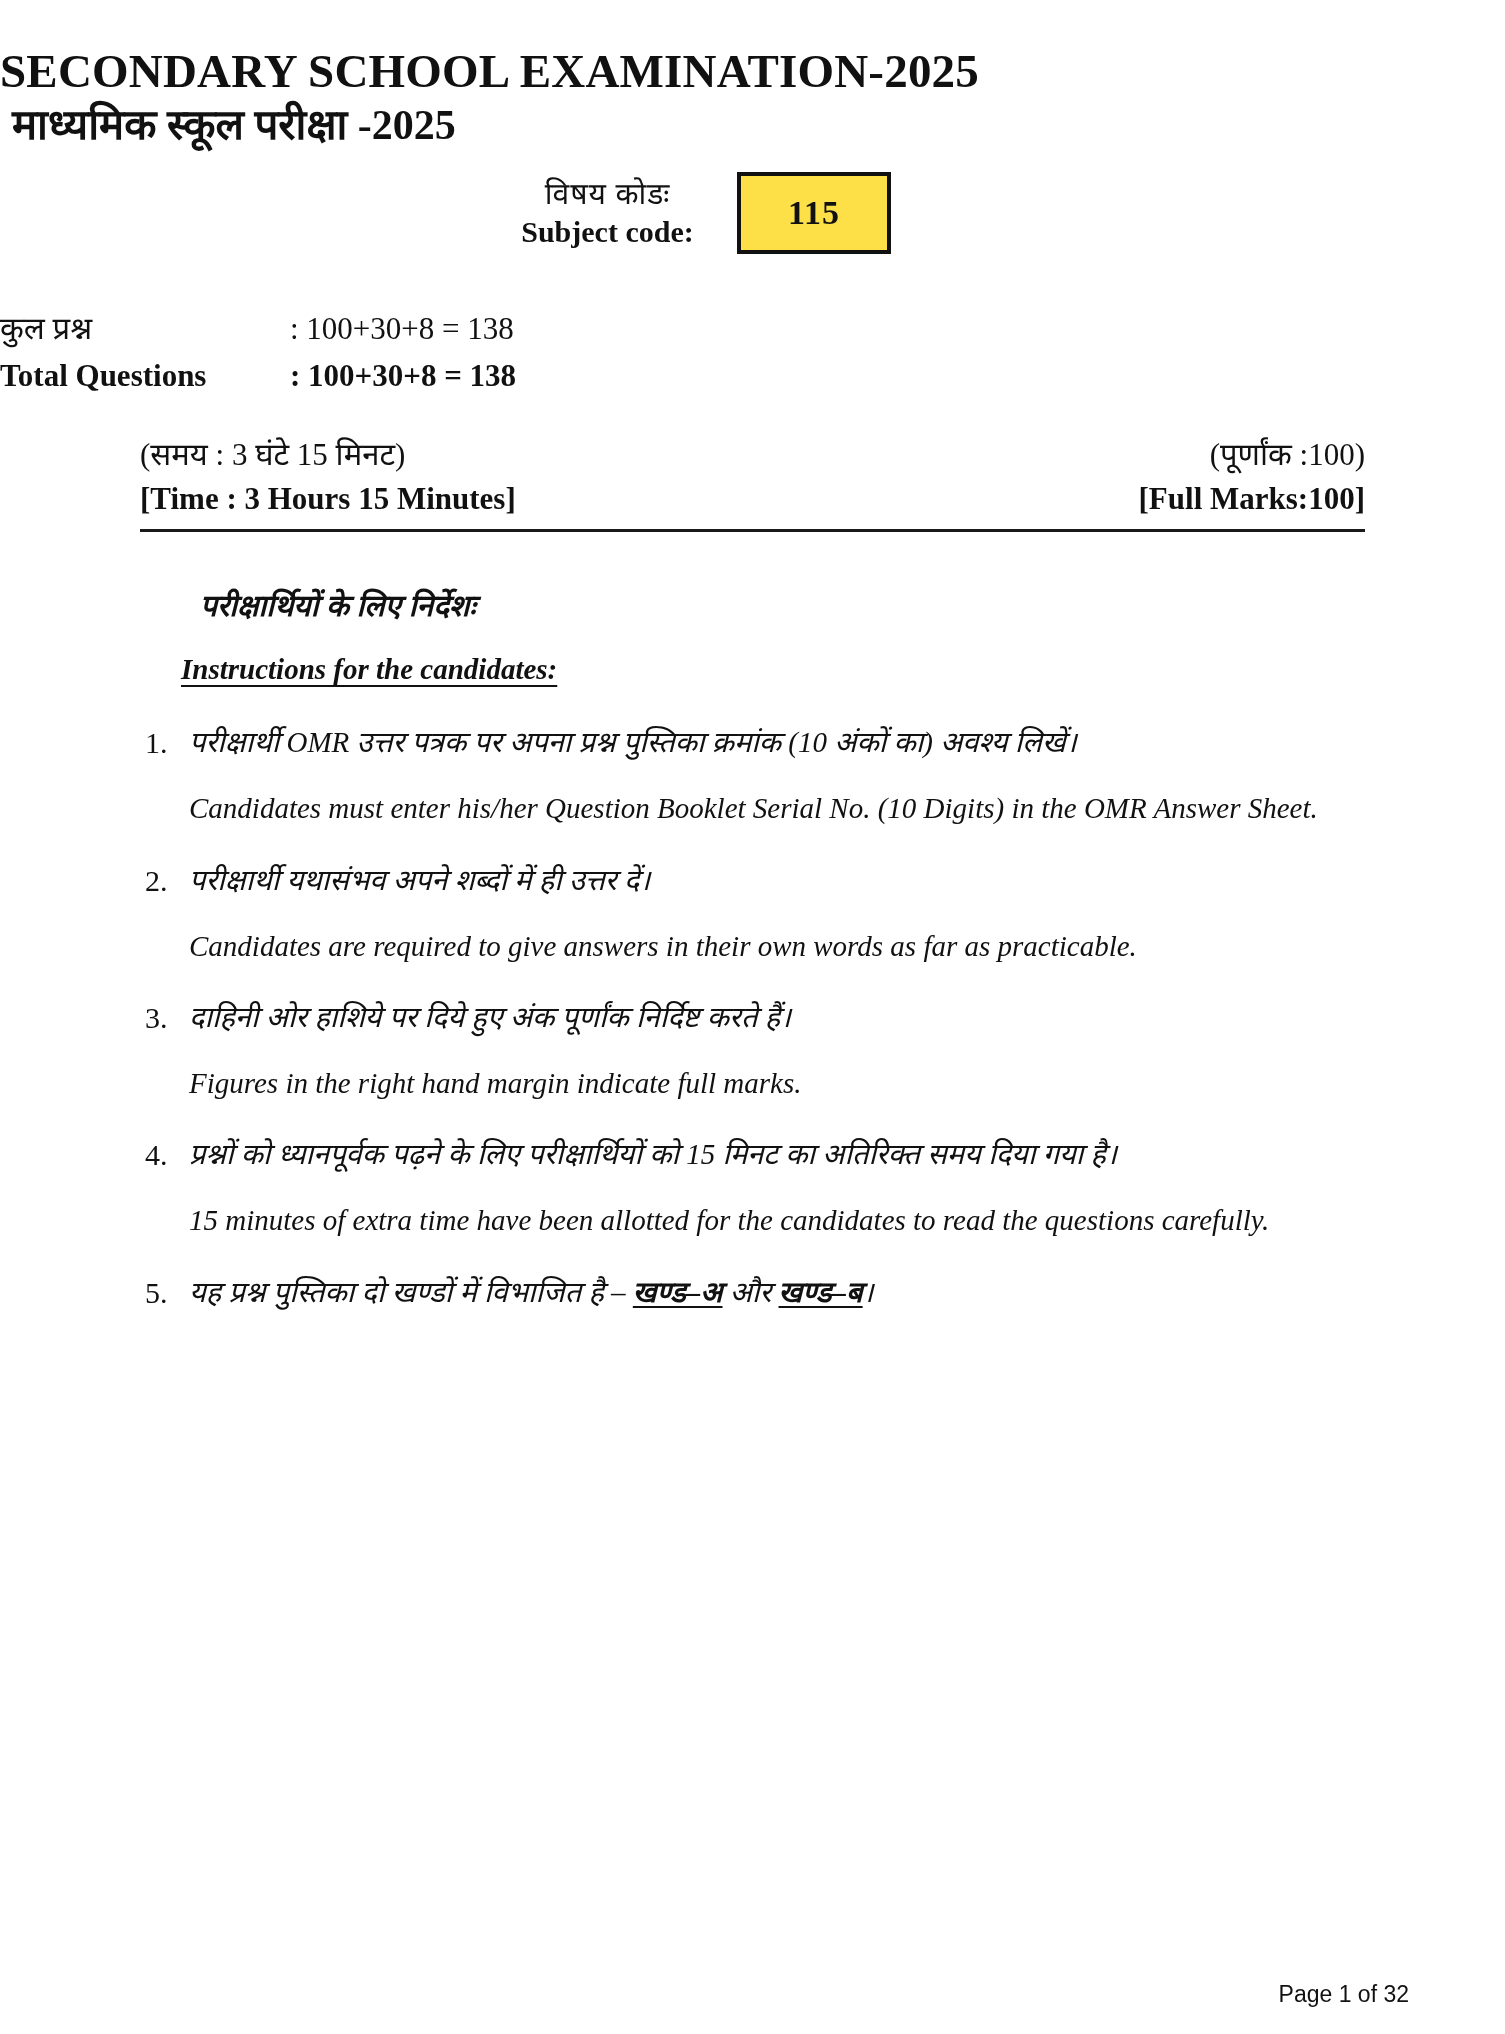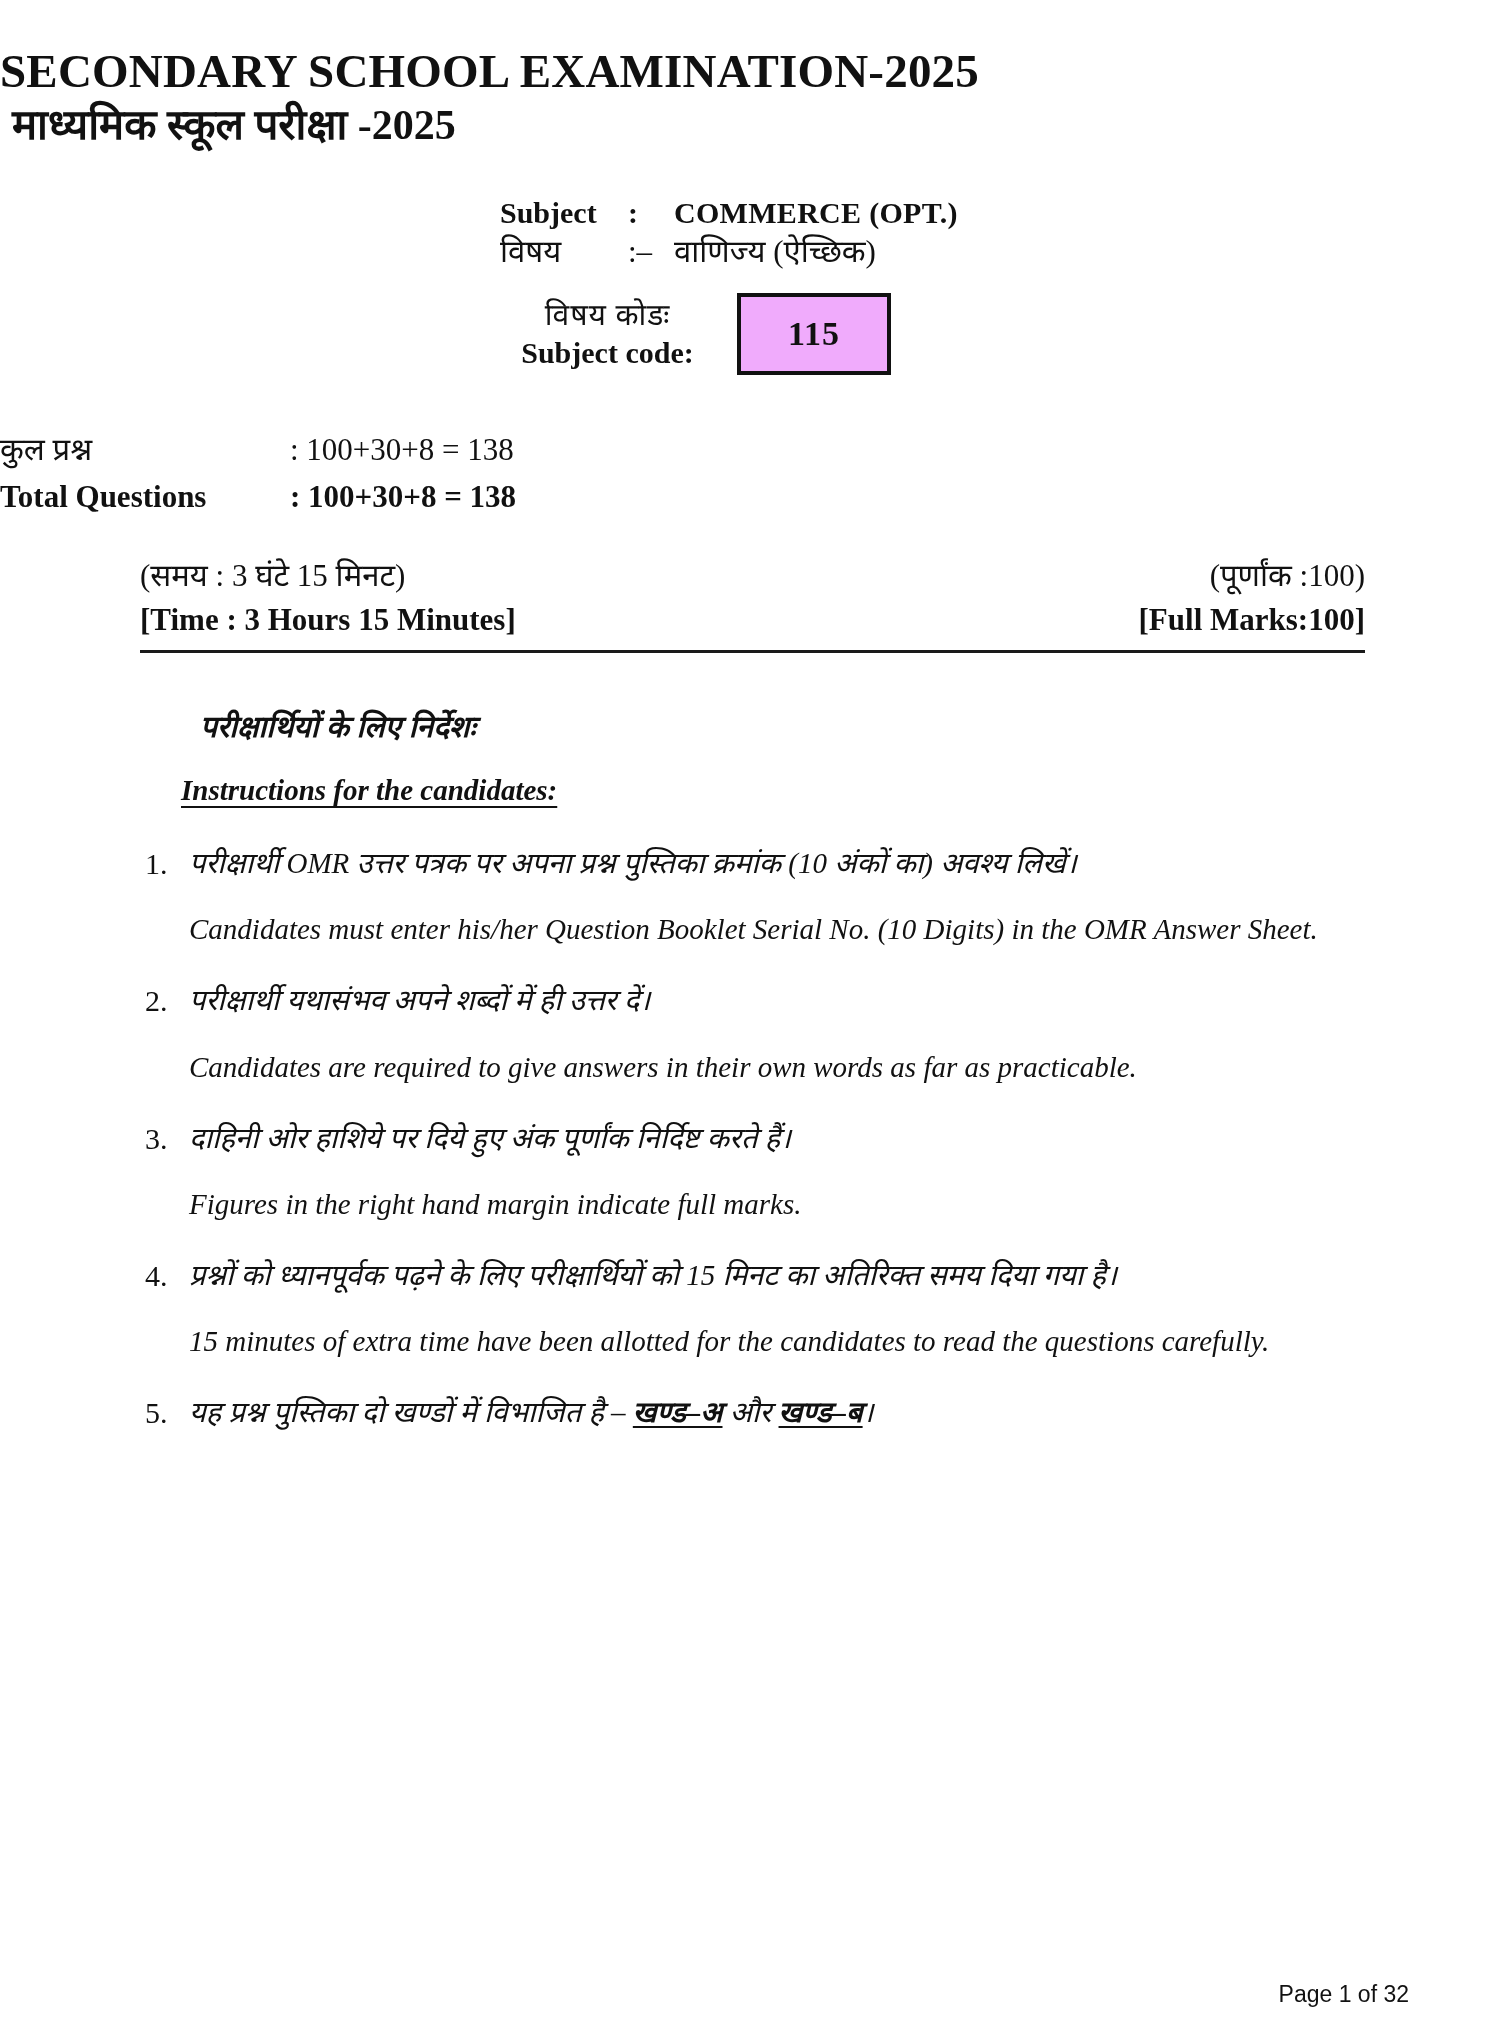--- a/index.html
+++ b/index.html
@@ -107,21 +107,21 @@
     line-height: 1.28;
   }
   .code-box {
     margin-left: 22px;
     width: 146px;
     height: 74px;
     border: 4px solid #111111;
     display: flex;
     align-items: center;
     justify-content: center;
-    background: #f0abfc;
+    background: #fde047;
   }
   .code-value {
     font-size: 34px;
     font-weight: bold;
     letter-spacing: 1px;
   }
 
   
   .totals {
     margin-top: 52px;
@@ -238,32 +238,20 @@
 </head>
 <body>
 
 <div class="page">
 
   <div class="header">
     <div class="exam-title-en">SECONDARY SCHOOL EXAMINATION-2025</div>
     <div class="exam-title-hi">माध्यमिक स्कूल परीक्षा -2025</div>
   </div>
 
-  <div class="subject-block">
-    <div class="subject-row">
-      <span class="lbl">Subject</span>
-      <span class="sep">:</span>
-      <span class="val">COMMERCE (OPT.)</span>
-    </div>
-    <div class="subject-row">
-      <span class="lbl hi">विषय</span>
-      <span class="sep hi">:–</span>
-      <span class="val hi">वाणिज्य (ऐच्छिक)</span>
-    </div>
-  </div>
 
   <div class="code-block">
     <div class="code-labels">
       <div class="code-label-hi">विषय कोडः</div>
       <div class="code-label-en">Subject code:</div>
     </div>
     <div class="code-box">
       <span class="code-value">115</span>
     </div>
   </div>

